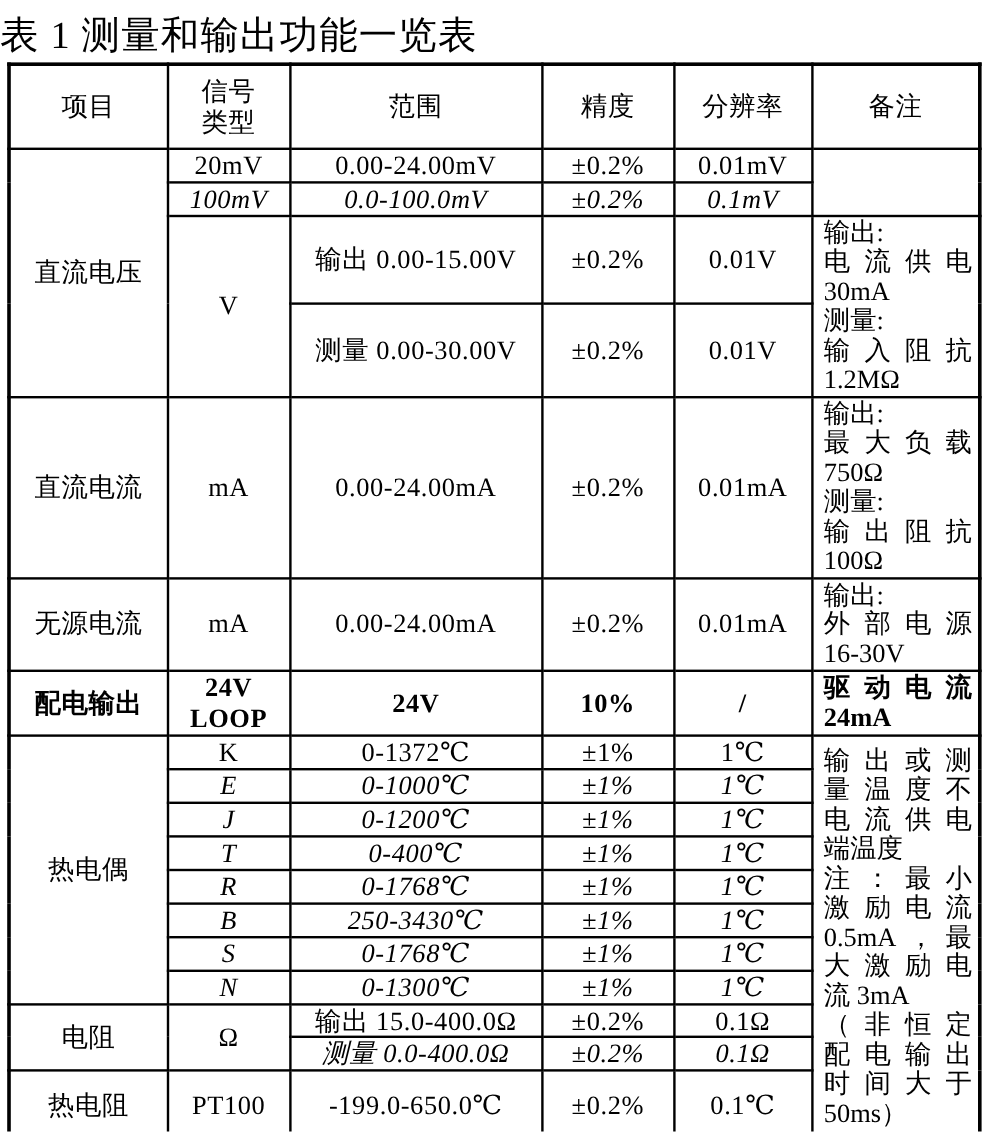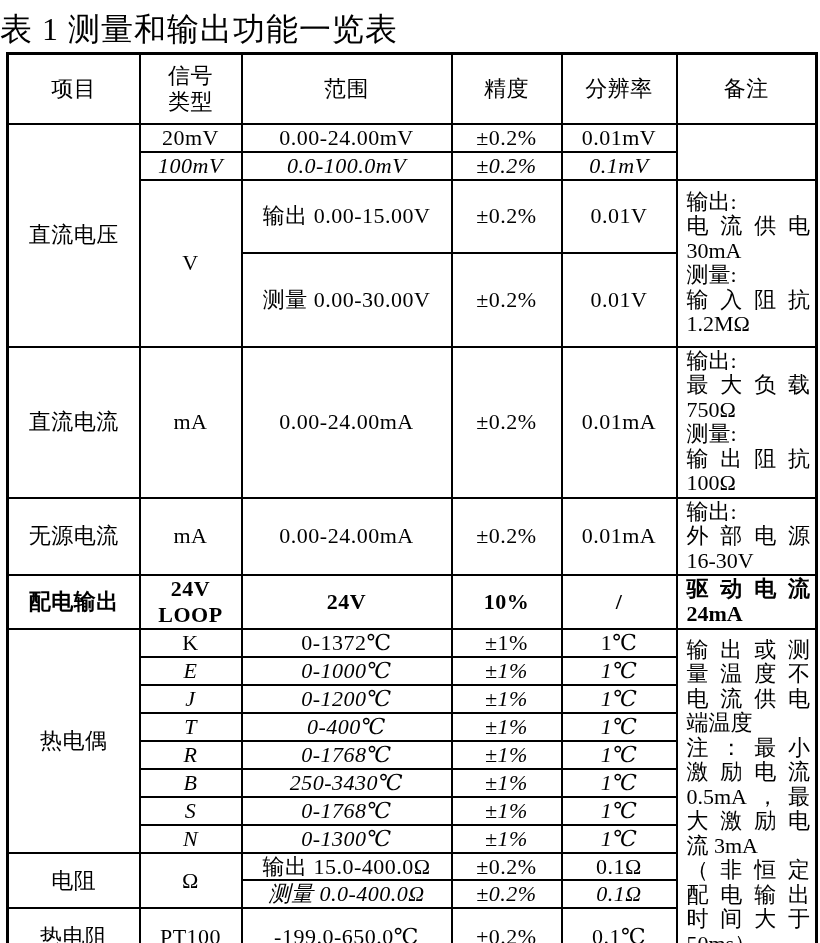--- a/index.html
+++ b/index.html
@@ -99,21 +99,21 @@
         <td>0.01V</td>
         <td rowspan="2" class="remark-cell">
           <div class="remark-line">输出:</div>
           <div class="remark-line justify">电流供电</div>
           <div class="remark-line">30mA</div>
           <div class="remark-line">测量:</div>
           <div class="remark-line justify">输入阻抗</div>
           <div class="remark-line">1.2MΩ</div>
         </td>
       </tr>
-      <tr style="height: 94px;">
+      <tr style="height: 78px;">
         <td>测量 0.00-30.00V</td>
         <td>±0.2%</td>
         <td>0.01V</td>
       </tr>
       <tr style="height: 149px;">
         <td>直流电流</td>
         <td>mA</td>
         <td>0.00-24.00mA</td>
         <td>±0.2%</td>
         <td>0.01mA</td>

